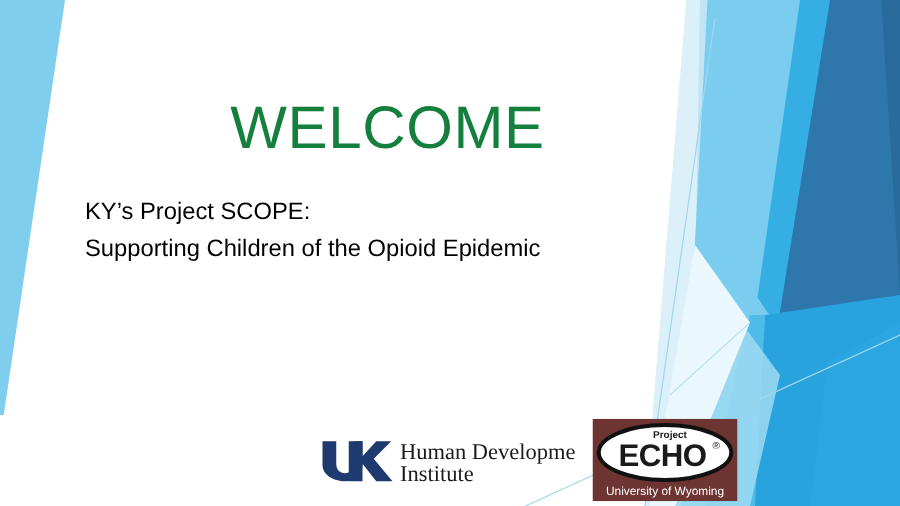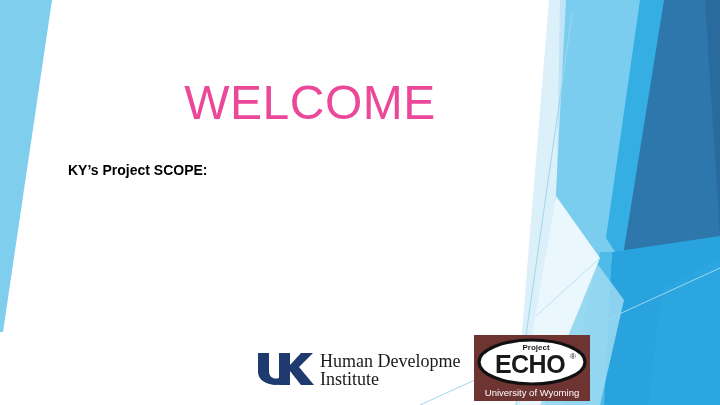--- a/index.html
+++ b/index.html
@@ -33,34 +33,34 @@
 
   
   #title {
     left: 0;
     top: 78px;
     width: 620px;
     text-align: center;
     font-size: 48px;
     font-weight: 400;
     letter-spacing: 0.5px;
-    color: #ec4899;
+    color: #15803d;
     line-height: 1.05;
     white-space: nowrap;
   }
 
   
   #body-block {
     left: 68px;
     top: 155px;
     width: 560px;
   }
   .body-line {
-    font-size: 14px;
-    font-weight: bold;
+    font-size: 19px;
+    font-weight: normal;
     color: #000000;
     line-height: 30px;
     white-space: nowrap;
   }
   .body-spacer {
     height: 28px;
   }
 
   
   #logo-strip {
@@ -135,20 +135,21 @@
 
     <line x1="572" y1="14" x2="516" y2="405" stroke="#9FD6EC" stroke-width="1"></line>
     <line x1="720" y1="268" x2="420" y2="405" stroke="#9FD6EC" stroke-width="1"></line>
     <line x1="600" y1="258" x2="536" y2="316" stroke="#BBE3F4" stroke-width="1"></line>
   </svg>
 
   <div class="layer-text" id="title">WELCOME</div>
 
   <div class="layer-text" id="body-block">
     <div class="body-line">KY’s Project SCOPE:</div>
+    <div class="body-line">Supporting Children of the Opioid Epidemic</div>
     <div class="body-spacer"></div>
   </div>
 
   <div id="logo-strip">
 
 
     <div id="logo-hdi">
       <svg viewBox="0 0 204 42" width="204" height="42">
 
         <g fill="#1F3A6E">

